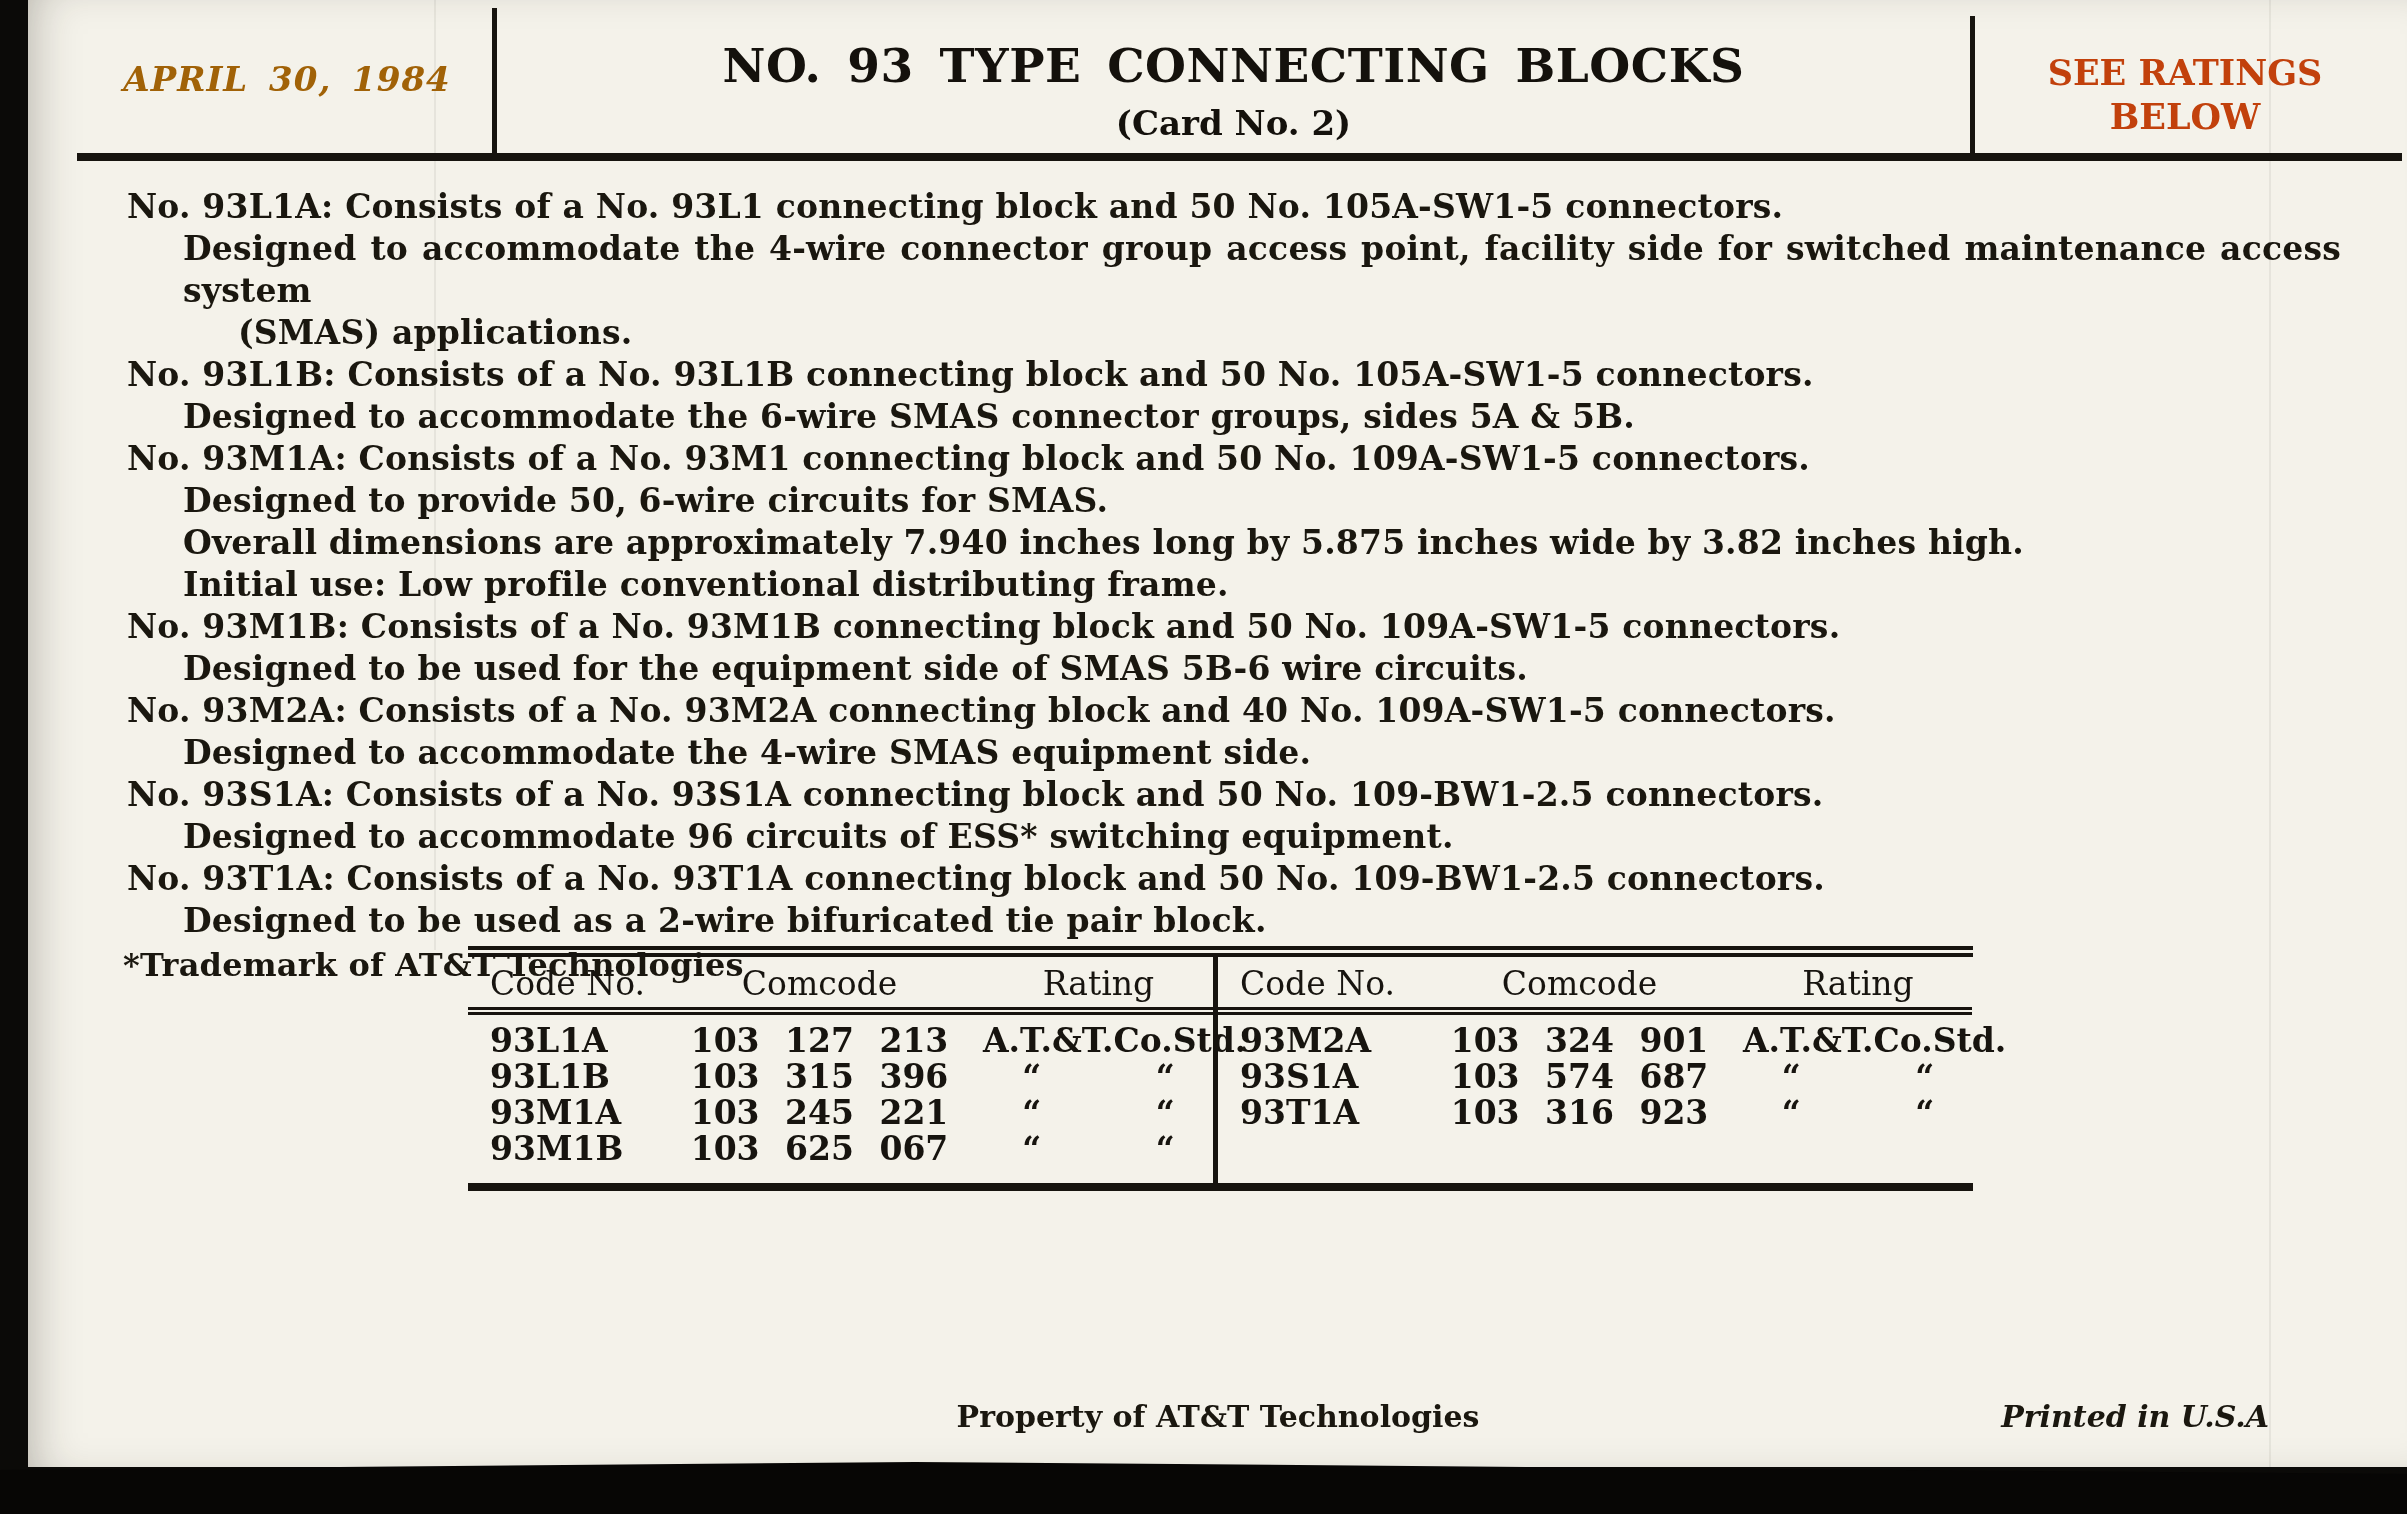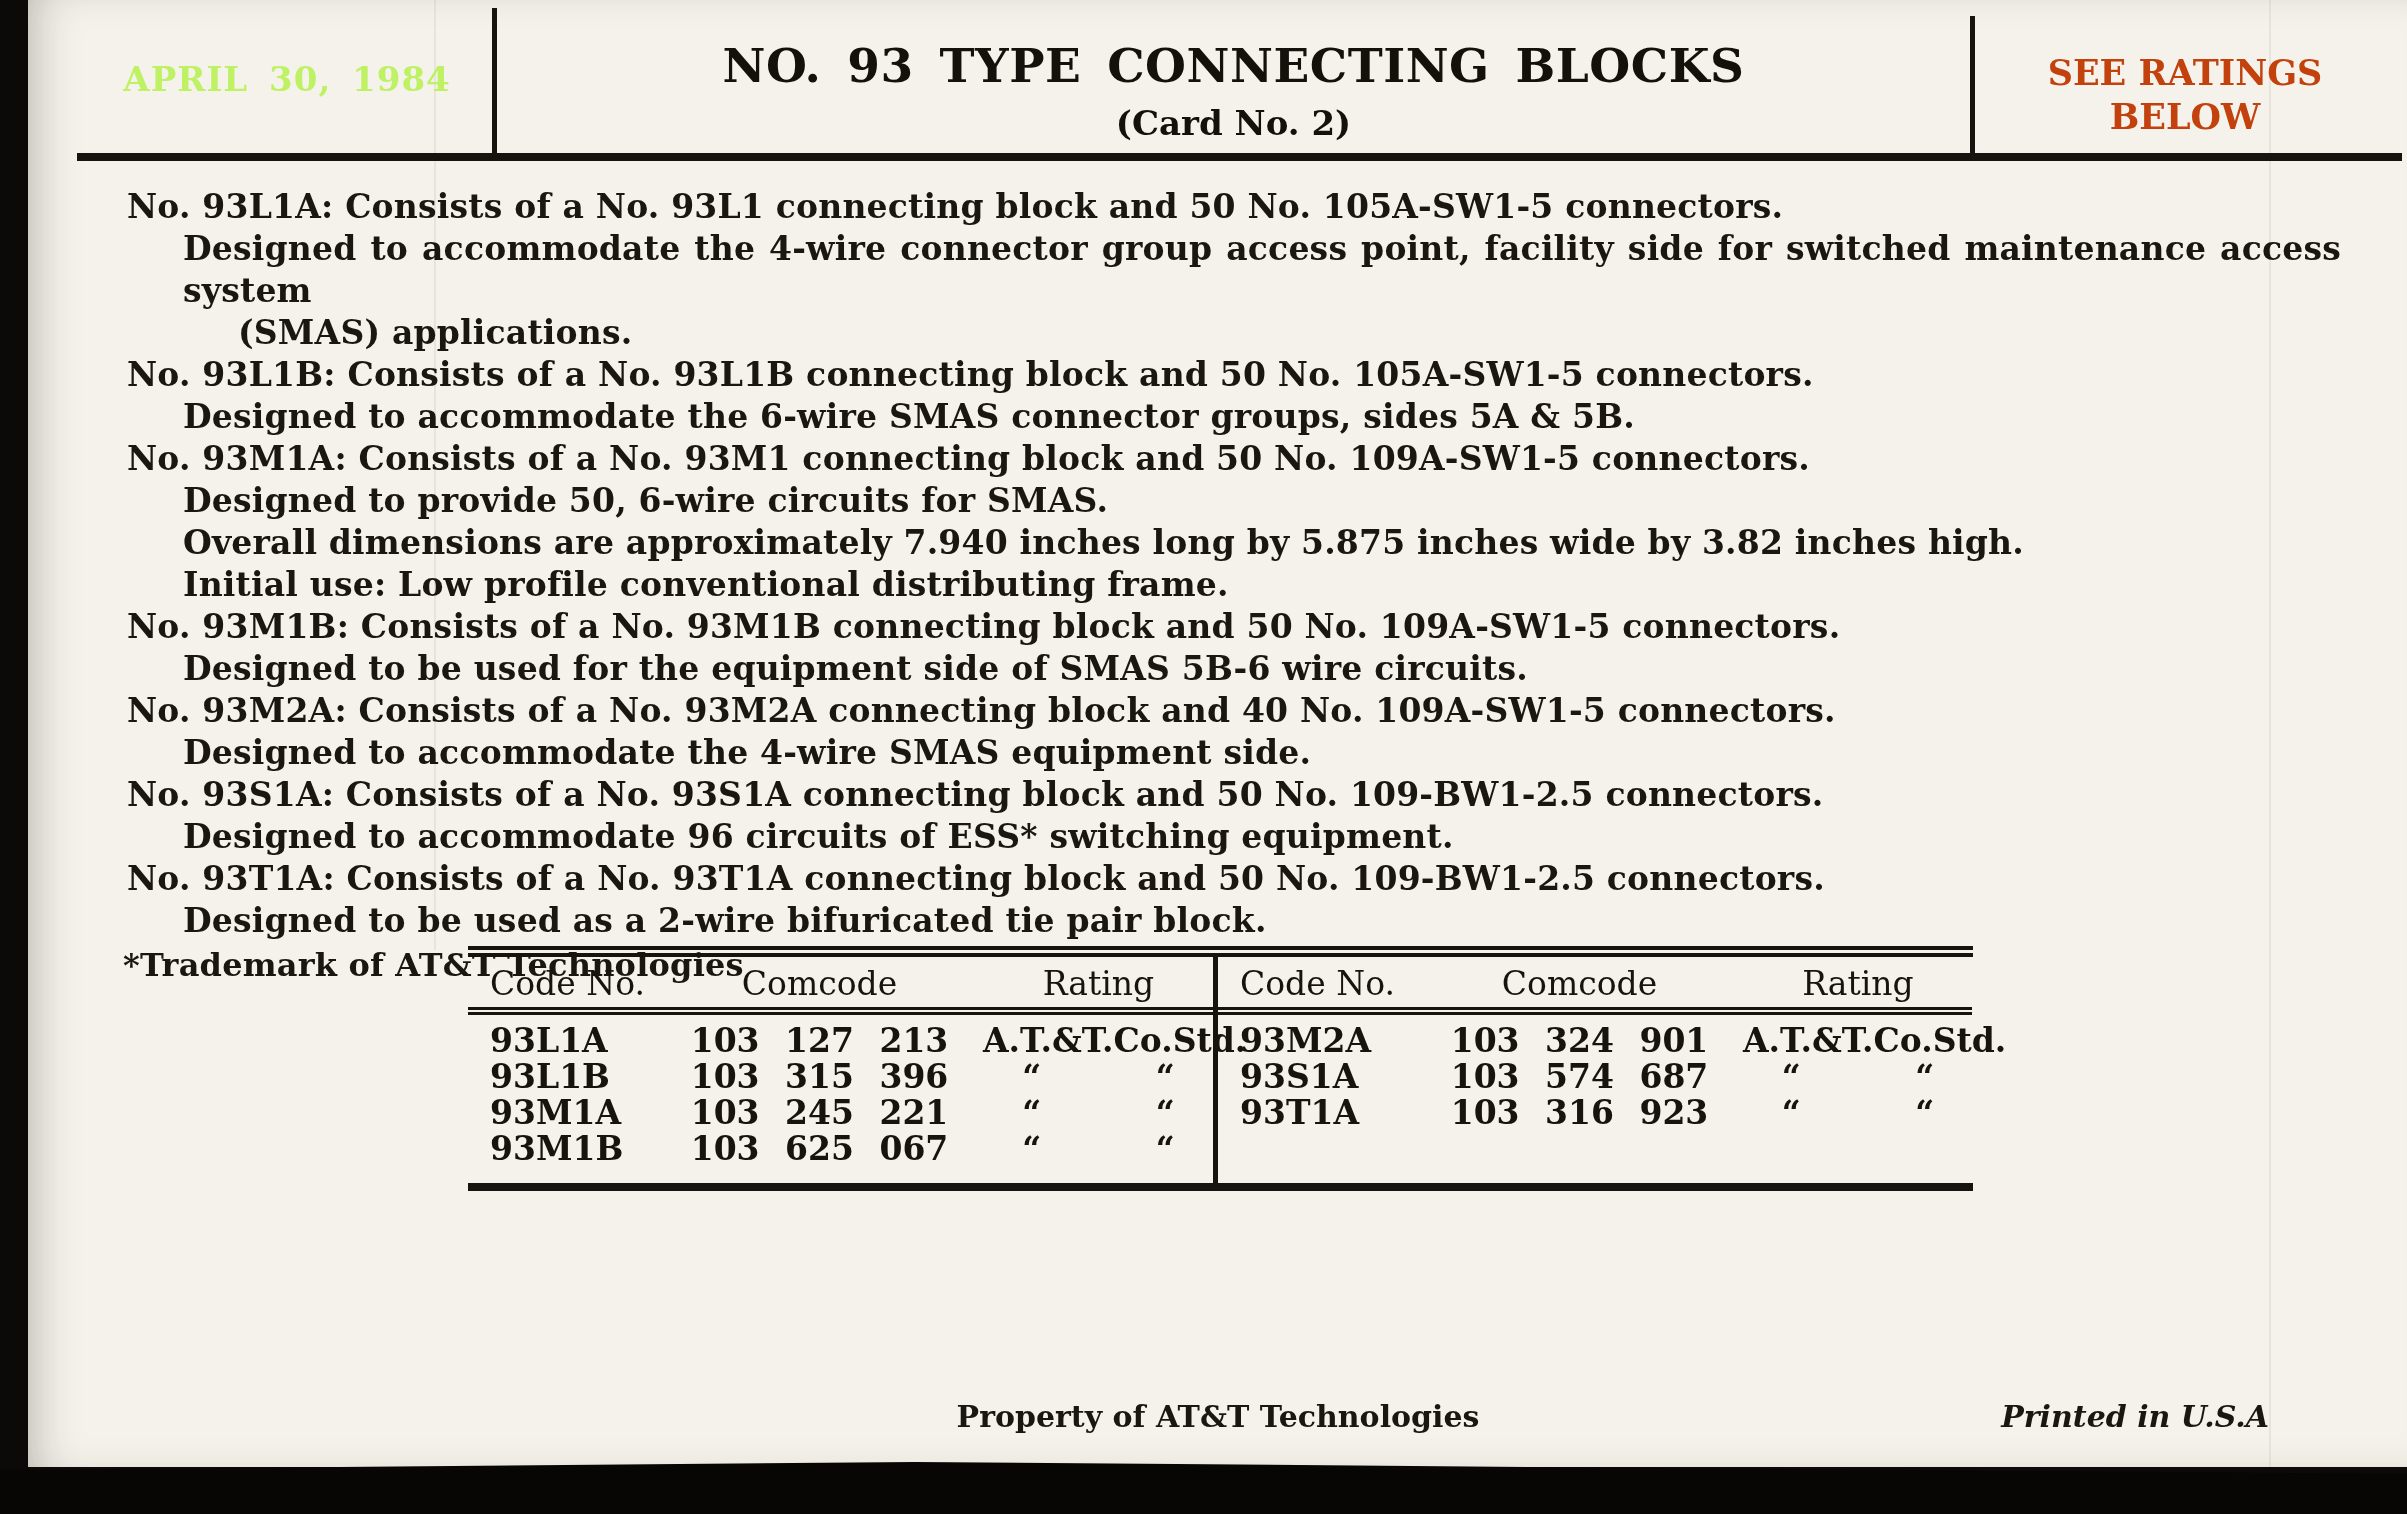--- a/index.html
+++ b/index.html
@@ -23,21 +23,21 @@
   .crease.c2 { left:2269px; }
   .bottom-band {
     position:absolute; left:0; bottom:0; width:2408px; height:55px;
     background:#070605;
     clip-path: polygon(0 10px, 38% 2px, 100% 14px, 100% 55px, 0 55px);
   }
   
   .hdr-date {
     position:absolute; left:79px; top:59px; width:416px;
     text-align:center; font-size:34px; font-weight:bold;
-    letter-spacing:1px; word-spacing:8px; color:#bef264;
+    letter-spacing:1px; word-spacing:8px; color:#a16207;font-style:italic;
   }
   .hdr-center {
     position:absolute; left:495px; top:38px; width:1477px; text-align:center; color:#14110c;
   }
   .hdr-title { font-size:47px; font-weight:bold; letter-spacing:0.5px; word-spacing:9px; }
   .hdr-sub { font-size:34px; font-weight:bold; margin-top:10px; }
   .hdr-note {
     position:absolute; left:1977px; top:51px; width:416px;
     text-align:center; font-size:35px; font-weight:bold; line-height:1.25; color:#c2410c;
   }

